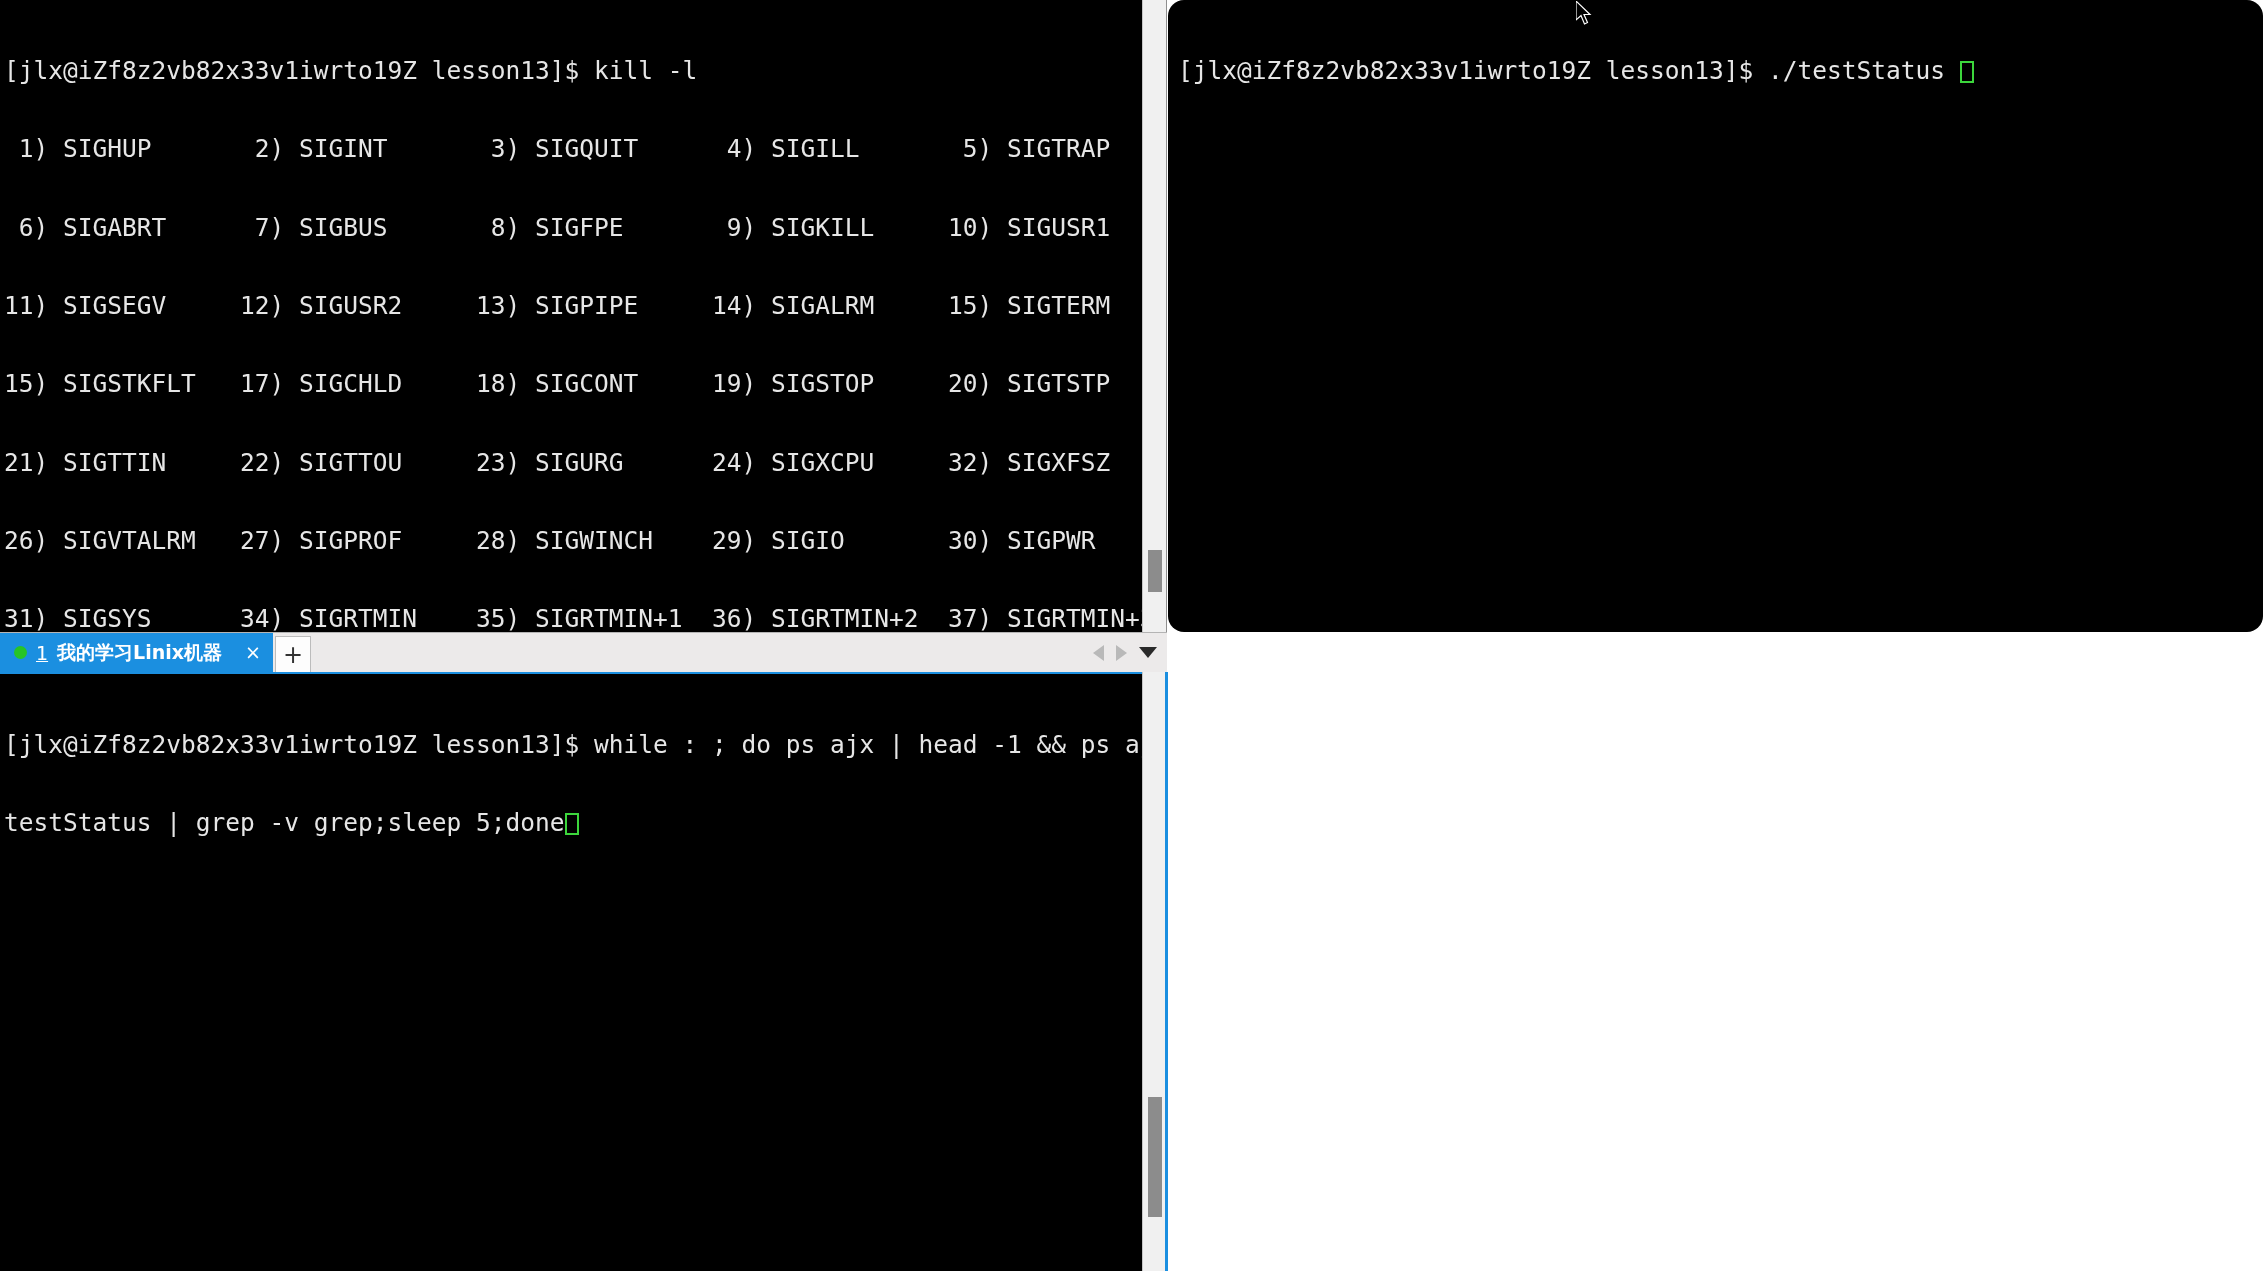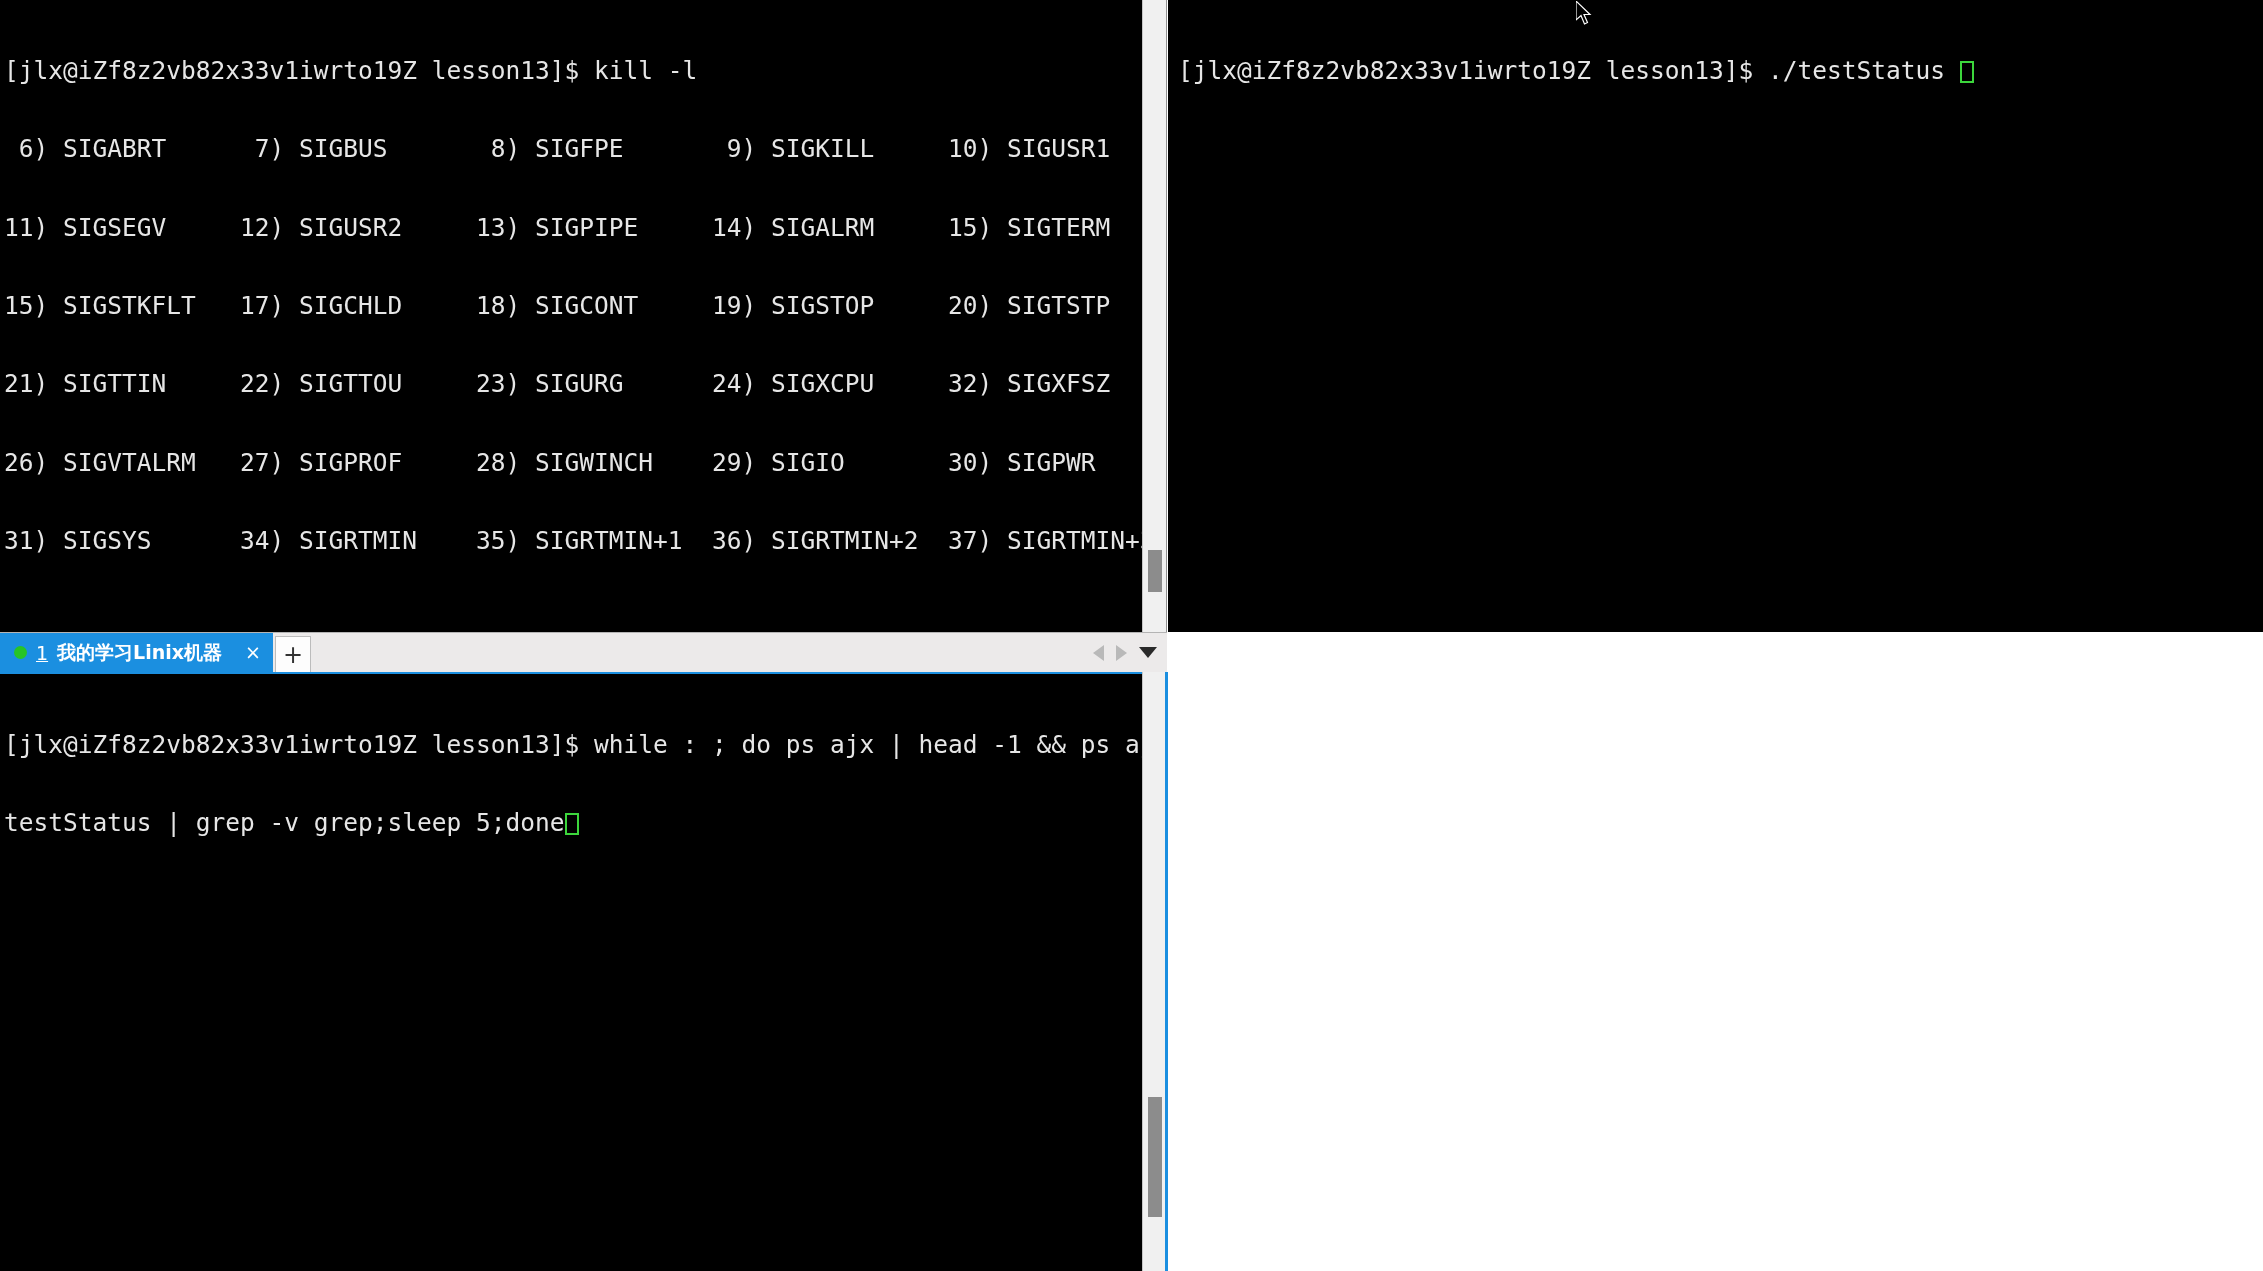--- a/index.html
+++ b/index.html
@@ -67,20 +67,21 @@
     height: 42px;
     background: #8c8c8c;
   }
 
   
   #pane-top-right {
     position: absolute;
     left: 1168px; top: 0;
     width: 1095px; height: 632px;
     padding: 6px 0 0 10px;
+    border-radius: 16px;
   }
 
   
   #white-right {
     position: absolute;
     left: 1168px; top: 632px;
     width: 1095px; height: 639px;
     background: #ffffff;
   }
 
@@ -191,20 +192,21 @@
     width: 18px; height: 26px;
   }
 </style>
 </head>
 <body>
 
 <div id="root">
 
   <div id="pane-top-left" class="term">
     <span class="line">[jlx@iZf8z2vb82x33v1iwrto19Z lesson13]$ kill -l</span>
+    <span class="line"> 1) SIGHUP	 2) SIGINT	 3) SIGQUIT	 4) SIGILL	 5) SIGTRAP</span>
     <span class="line"> 6) SIGABRT	 7) SIGBUS	 8) SIGFPE	 9) SIGKILL	10) SIGUSR1</span>
     <span class="line">11) SIGSEGV	12) SIGUSR2	13) SIGPIPE	14) SIGALRM	15) SIGTERM</span>
     <span class="line">15) SIGSTKFLT	17) SIGCHLD	18) SIGCONT	19) SIGSTOP	20) SIGTSTP</span>
     <span class="line">21) SIGTTIN	22) SIGTTOU	23) SIGURG	24) SIGXCPU	32) SIGXFSZ</span>
     <span class="line">26) SIGVTALRM	27) SIGPROF	28) SIGWINCH	29) SIGIO	30) SIGPWR</span>
     <span class="line">31) SIGSYS	34) SIGRTMIN	35) SIGRTMIN+1	36) SIGRTMIN+2	37) SIGRTMIN+3</span>
     
     
     
     

